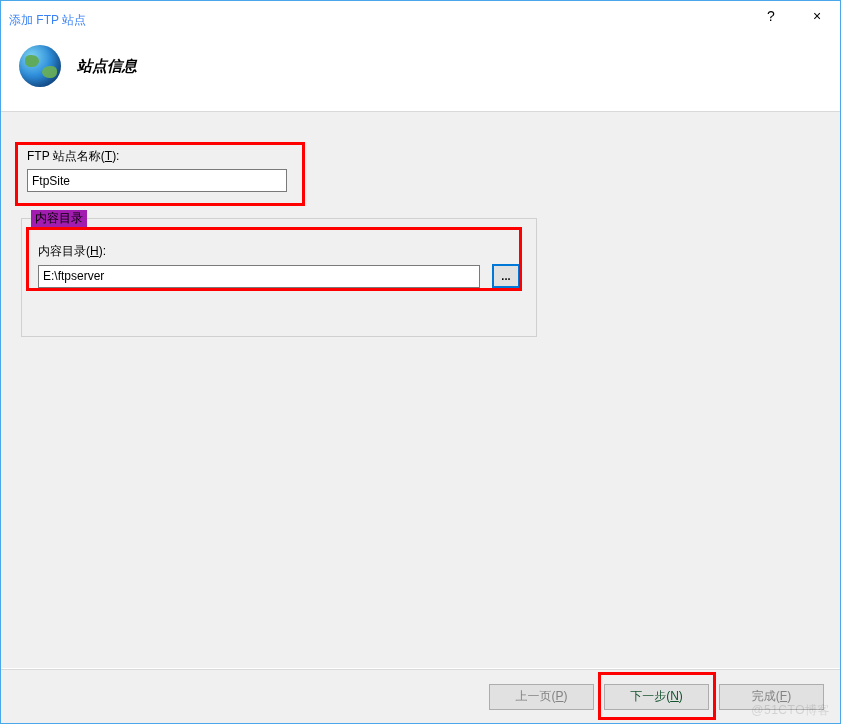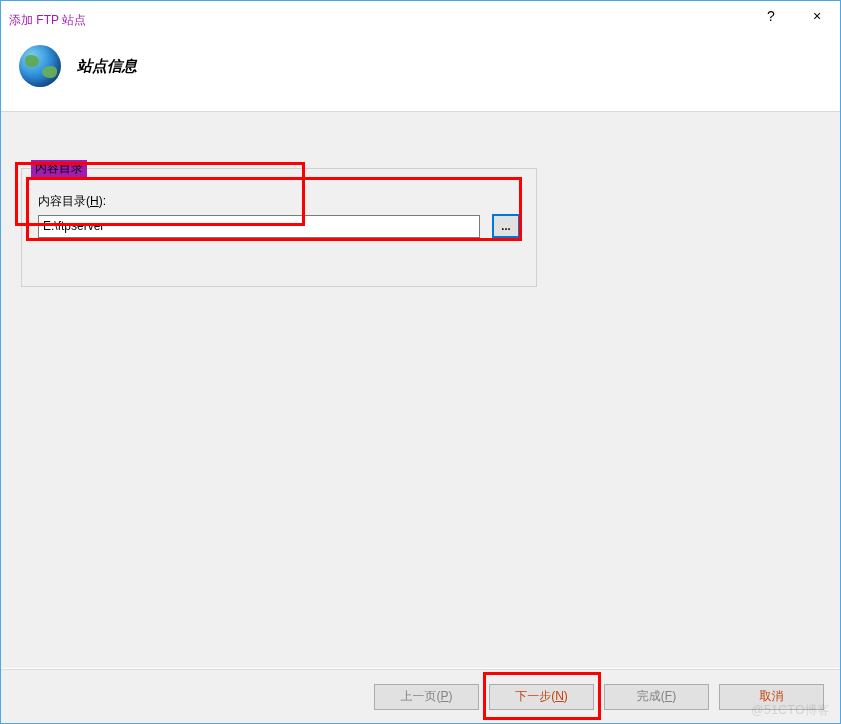--- a/index.html
+++ b/index.html
@@ -15,21 +15,21 @@
     }
     
     .titlebar {
       height: 30px;
       background: #fff;
       display: flex;
       align-items: center;
       padding-left: 8px;
       position: relative;
     }
-    .titlebar-title { font-size: 12px; color: #a21caf; margin-top: 8px; }
+    .titlebar-title { font-size: 12px; color: #3b82f6; margin-top: 8px; }
     .titlebar-controls {
       position: absolute;
       right: 0;
       top: 0;
       display: flex;
       height: 30px;
     }
     .titlebar-btn {
       width: 46px;
       height: 30px;
@@ -170,21 +170,21 @@
       height: 26px;
       background: #e1e1e1;
       border: 1px solid #adadad;
       font-family: inherit;
       font-size: 12px;
       color: #838383;
       cursor: default;
       pointer-events: none;
     }
     .wiz-btn.enabled {
-      color: #c2410c;
+      color: #14532d;
       cursor: pointer;
       pointer-events: auto;
     }
     .watermark {
       position: absolute;
       right: 10px;
       bottom: 4px;
       color: rgba(0,0,0,0.12);
       font-size: 12px;
       pointer-events: none;
@@ -206,20 +206,26 @@
 <div class="header-band">
   <div class="globe-icon"></div>
   <div class="header-title">站点信息</div>
 </div>
 
 <div class="content">
   <div class="content-inner">
 
     <div class="red-box" style="left:-6px; top:-6px; width:290px; height:64px;"></div>
 
+    <div class="site-name-row">
+      <label class="form-label">
+        <span>FTP 站点名称(</span><u>T</u><span>):</span>
+      </label>
+      <input type="text" class="text-input" value="FtpSite" style="">
+    </div>
 
     <div class="fieldset">
       <div class="fieldset-legend">内容目录</div>
 
       <div class="red-box" style="left:4px; top:8px; width:496px; height:64px;"></div>
 
       <div class="path-row" style="padding:6px 4px 0 4px;">
         <label class="form-label">
           <span>内容目录(</span><u>H</u><span>):</span>
         </label>
@@ -233,16 +239,15 @@
   </div>
 </div>
 
 <div class="footer">
   <button class="wiz-btn"><span>上一页(<u>P</u>)</span></button>
   <div style="position:relative;">
     <div class="red-box" style="left:-6px; top:-12px; width:118px; height:48px;"></div>
     <button class="wiz-btn enabled"><span>下一步(<u>N</u>)</span></button>
   </div>
   <button class="wiz-btn"><span>完成(<u>F</u>)</span></button>
-  <button class="wiz-btn enabled">取消</button>
 </div>
 
 <div class="watermark">@51CTO博客</div>
 
 </body></html>

